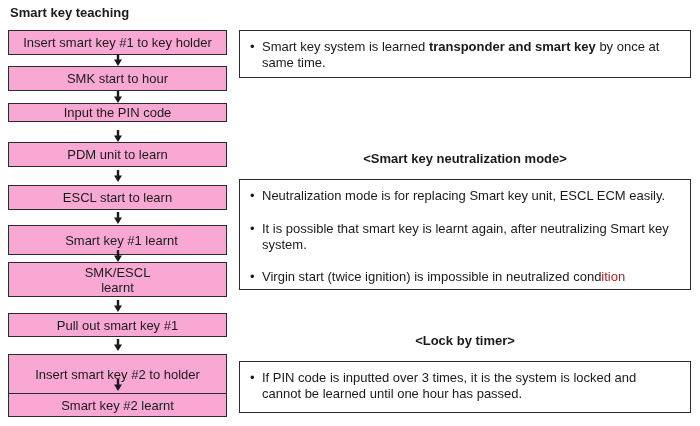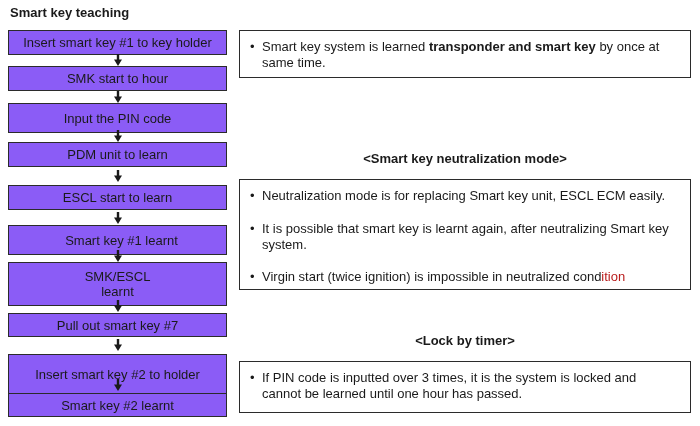--- a/index.html
+++ b/index.html
@@ -23,21 +23,21 @@
     font-size: 13px;
     font-weight: bold;
   }
   
   .flow-box {
     position: absolute;
     left: 8px;
     width: 219px;
     box-sizing: border-box;
     border: 1px solid #2b2b2b;
-    background: #8b5cf6;
+    background: #f9a8d4;
     display: flex;
     align-items: center;
     justify-content: center;
     text-align: center;
     font-size: 13px;
     line-height: 15px;
     white-space: pre-line;
   }
   .flow-arrow {
     position: absolute;
@@ -98,21 +98,21 @@
   </div>
 
   <div class="flow-box" style="top:66px;height:25px;">SMK start to hour</div>
   <div class="flow-arrow" style="top:90px;height:13px;">
     <svg width="12" height="12" viewBox="0 0 12 12">
         <rect x="4.8" y="0" width="2.4" height="6.5" fill="#1a1a1a"></rect>
         <polygon points="2,5.5 10,5.5 6,12" fill="#1a1a1a"></polygon>
       </svg>
   </div>
 
-  <div class="flow-box" style="top:103px;height:30px;">Input the PIN code</div>
+  <div class="flow-box" style="top:103px;height:19px;">Input the PIN code</div>
   <div class="flow-arrow" style="top:129px;height:13px;">
     <svg width="12" height="12" viewBox="0 0 12 12">
         <rect x="4.8" y="0" width="2.4" height="6.5" fill="#1a1a1a"></rect>
         <polygon points="2,5.5 10,5.5 6,12" fill="#1a1a1a"></polygon>
       </svg>
   </div>
 
   <div class="flow-box" style="top:142px;height:25px;">PDM unit to learn</div>
   <div class="flow-arrow" style="top:169px;height:13px;">
     <svg width="12" height="12" viewBox="0 0 12 12">
@@ -130,30 +130,30 @@
   </div>
 
   <div class="flow-box" style="top:225px;height:30px;padding-left:8px;">Smart key #1 learnt</div>
   <div class="flow-arrow" style="top:250px;height:12px;">
     <svg width="12" height="12" viewBox="0 0 12 12">
         <rect x="4.8" y="0" width="2.4" height="6.5" fill="#1a1a1a"></rect>
         <polygon points="2,5.5 10,5.5 6,12" fill="#1a1a1a"></polygon>
       </svg>
   </div>
 
-  <div class="flow-box" style="top:262px;height:44px;">SMK/ESCL
+  <div class="flow-box" style="top:262px;height:35px;">SMK/ESCL
 learnt</div>
   <div class="flow-arrow" style="top:299px;height:13px;">
     <svg width="12" height="12" viewBox="0 0 12 12">
         <rect x="4.8" y="0" width="2.4" height="6.5" fill="#1a1a1a"></rect>
         <polygon points="2,5.5 10,5.5 6,12" fill="#1a1a1a"></polygon>
       </svg>
   </div>
 
-  <div class="flow-box" style="top:313px;height:24px;">Pull out smart key #7</div>
+  <div class="flow-box" style="top:313px;height:24px;">Pull out smart key #1</div>
   <div class="flow-arrow" style="top:339px;height:12px;">
     <svg width="12" height="12" viewBox="0 0 12 12">
         <rect x="4.8" y="0" width="2.4" height="6.5" fill="#1a1a1a"></rect>
         <polygon points="2,5.5 10,5.5 6,12" fill="#1a1a1a"></polygon>
       </svg>
   </div>
 
   <div class="flow-box" style="top:354px;height:40px;">Insert smart key #2 to holder</div>
   <div class="flow-arrow" style="top:379px;height:12px;">
     <svg width="12" height="12" viewBox="0 0 12 12">

